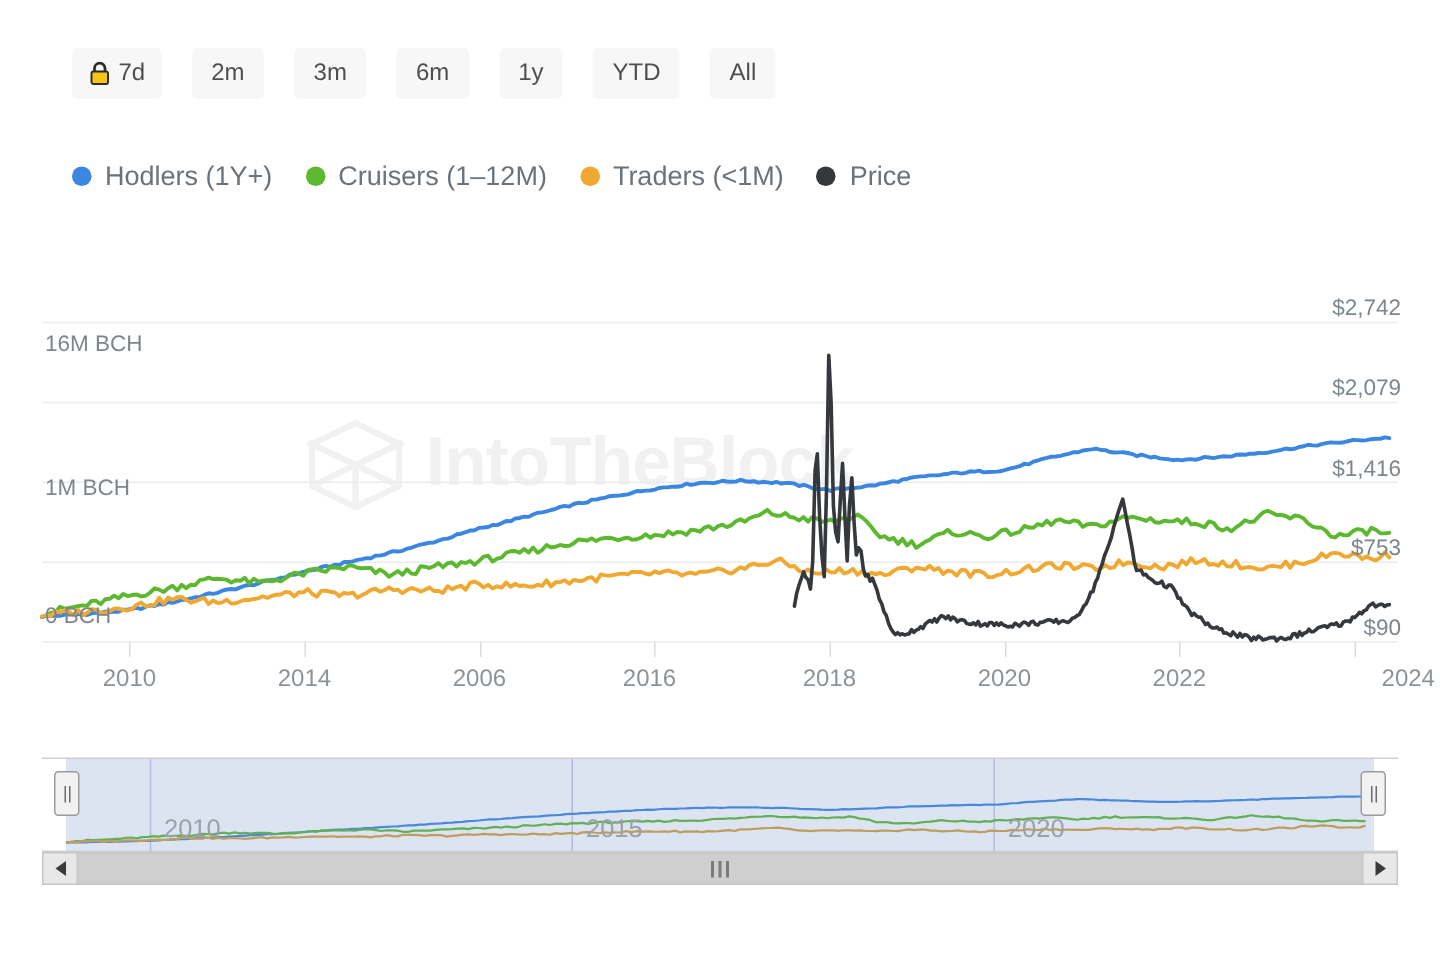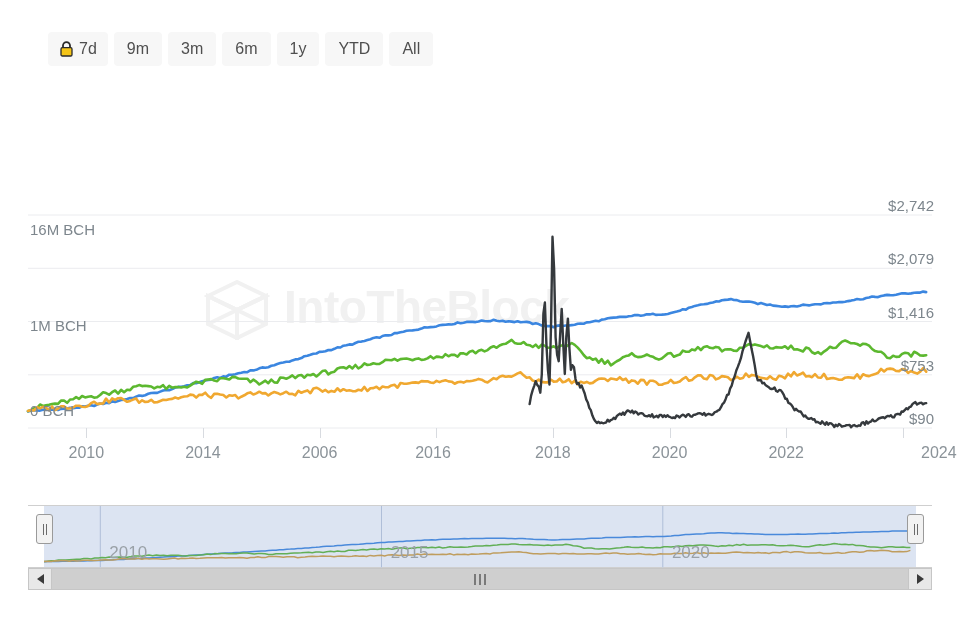--- a/index.html
+++ b/index.html
@@ -15,21 +15,21 @@
     width: 960px; height: 640px;
     background: #ffffff;
   }
 
   
   .range-bar {
     position: absolute;
     left: 48px; top: 32px;
     display: flex;
     align-items: center;
-    gap: 6px;
+    gap: 20px;
   }
   .range-btn {
     display: flex;
     align-items: center;
     gap: 5px;
     height: 34px;
     padding: 0 11px;
     background: #f7f7f7;
     border: none;
     border-radius: 4px;
@@ -227,39 +227,57 @@
       <button class="range-btn">
         <span class="lock-icon">
           <svg width="15" height="16" viewBox="0 0 15 16">
             <path d="M4 7 V4.6 A3.5 3.5 0 0 1 11 4.6 V7" fill="none" stroke="#2b2b2b" stroke-width="1.8"></path>
             <rect x="2" y="6.6" width="11" height="8.4" rx="1.3" fill="#f5c518" stroke="#2b2b2b" stroke-width="1.3"></rect>
           </svg>
         </span>
         <span>7d</span>
       </button>
       <button class="range-btn plain">
-        <span>9m</span>
+        <span>2m</span>
       </button>
       <button class="range-btn plain">
         <span>3m</span>
       </button>
       <button class="range-btn plain">
         <span>6m</span>
       </button>
       <button class="range-btn plain">
         <span>1y</span>
       </button>
       <button class="range-btn plain">
         <span>YTD</span>
       </button>
       <button class="range-btn plain">
         <span>All</span>
       </button>
     </div>
 
+  <div class="legend" id="legend">
+      <div class="legend-item">
+        <span class="legend-dot" style="background: rgb(59, 134, 224);"></span>
+        <span class="legend-label">Hodlers (1Y+)</span>
+      </div>
+      <div class="legend-item">
+        <span class="legend-dot" style="background: rgb(92, 184, 47);"></span>
+        <span class="legend-label">Cruisers (1–12M)</span>
+      </div>
+      <div class="legend-item">
+        <span class="legend-dot" style="background: rgb(240, 168, 48);"></span>
+        <span class="legend-label">Traders (&lt;1M)</span>
+      </div>
+      <div class="legend-item">
+        <span class="legend-dot" style="background: rgb(53, 57, 61);"></span>
+        <span class="legend-label">Price</span>
+      </div>
+    </div>
 
   <div class="chart-area">
 
     <div class="watermark" style="left:204px; top:90px;">
       <svg width="66" height="60" viewBox="0 0 66 60">
         <g fill="none" stroke="#f1f1f1" stroke-width="4">
           <path d="M4 16 L33 2 L62 16 L33 30 Z"></path>
           <path d="M4 16 L33 30 L33 58 L4 44 Z"></path>
           <path d="M62 16 L33 30 L33 58 L62 44 Z"></path>
           <path d="M4 16 L62 44 M62 16 L4 44"></path>

